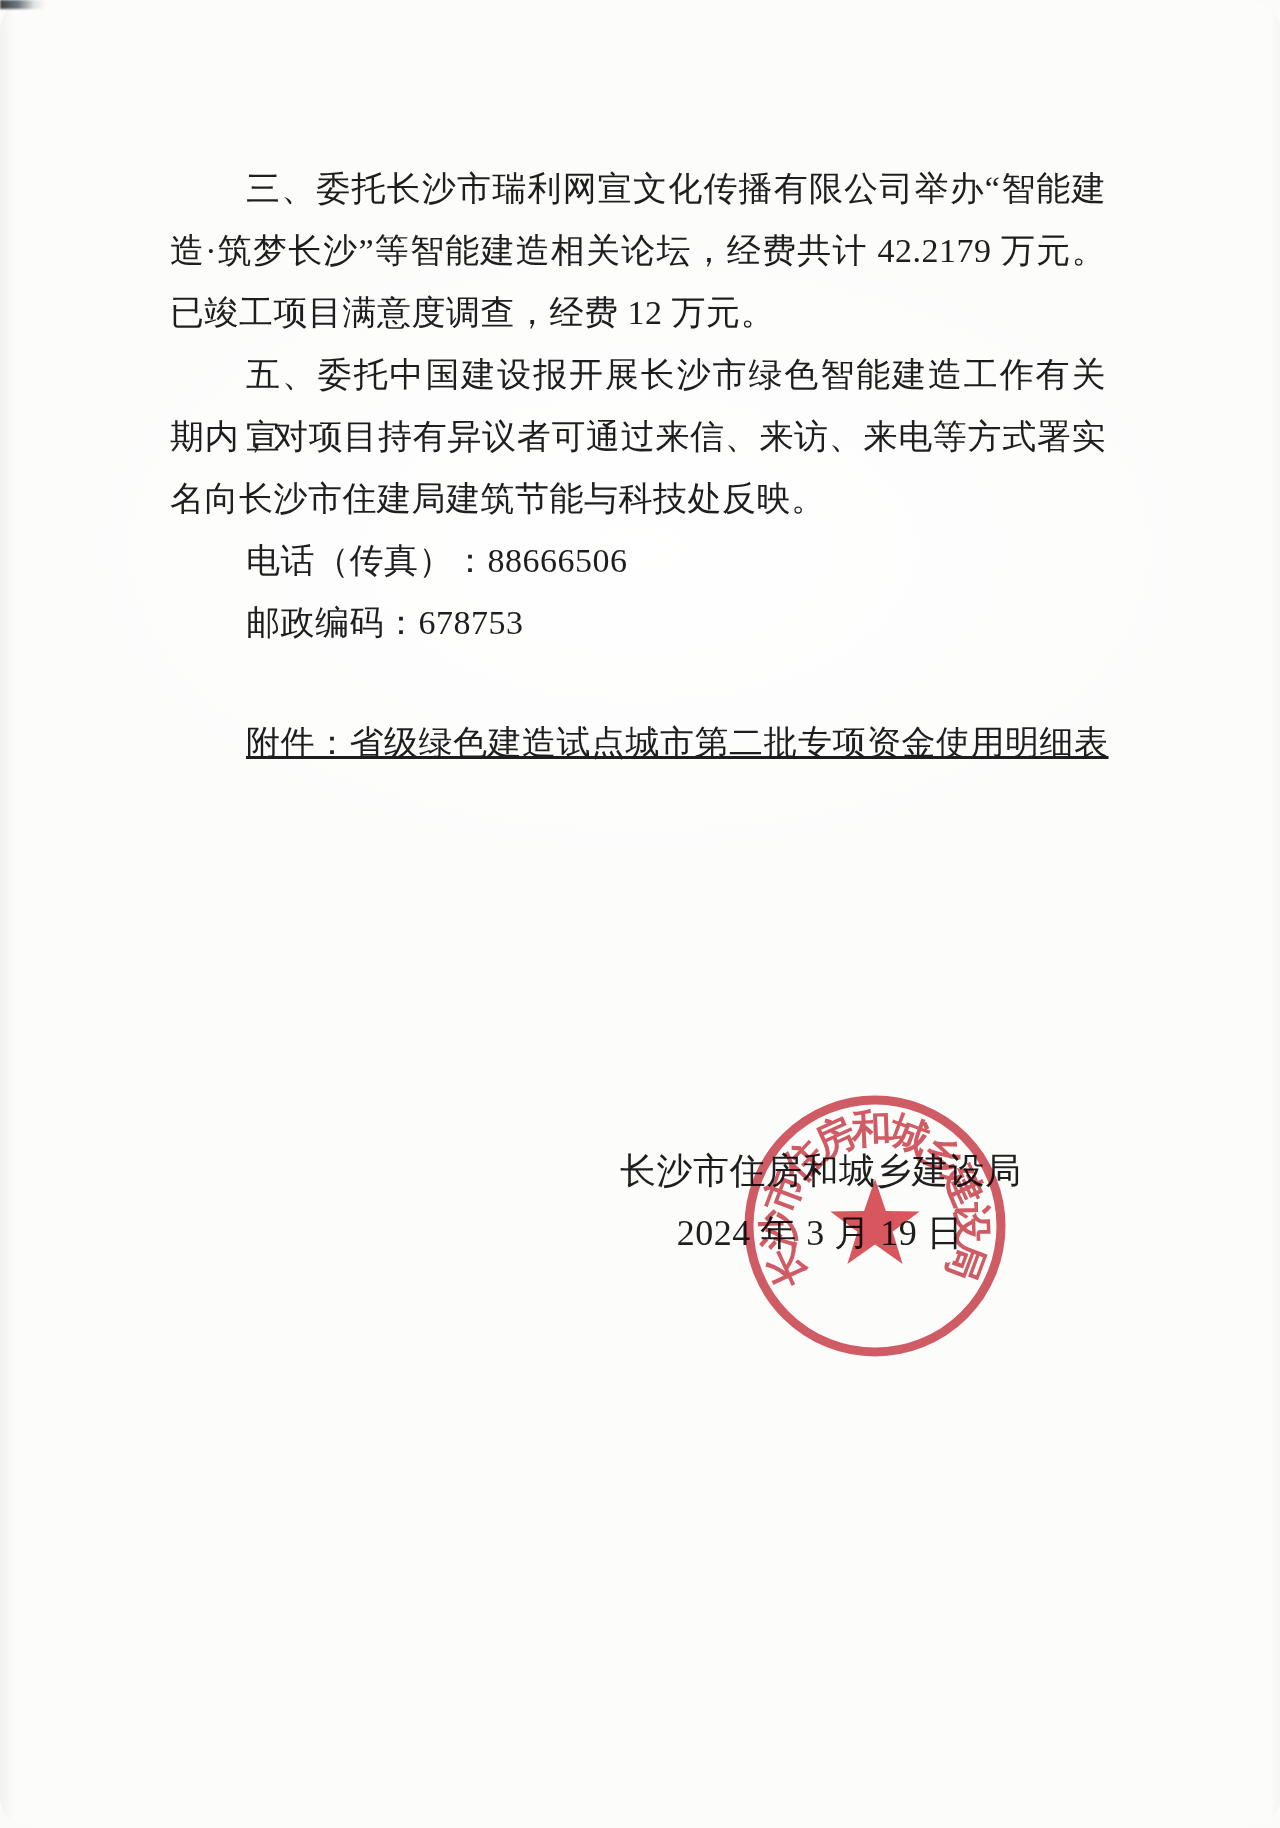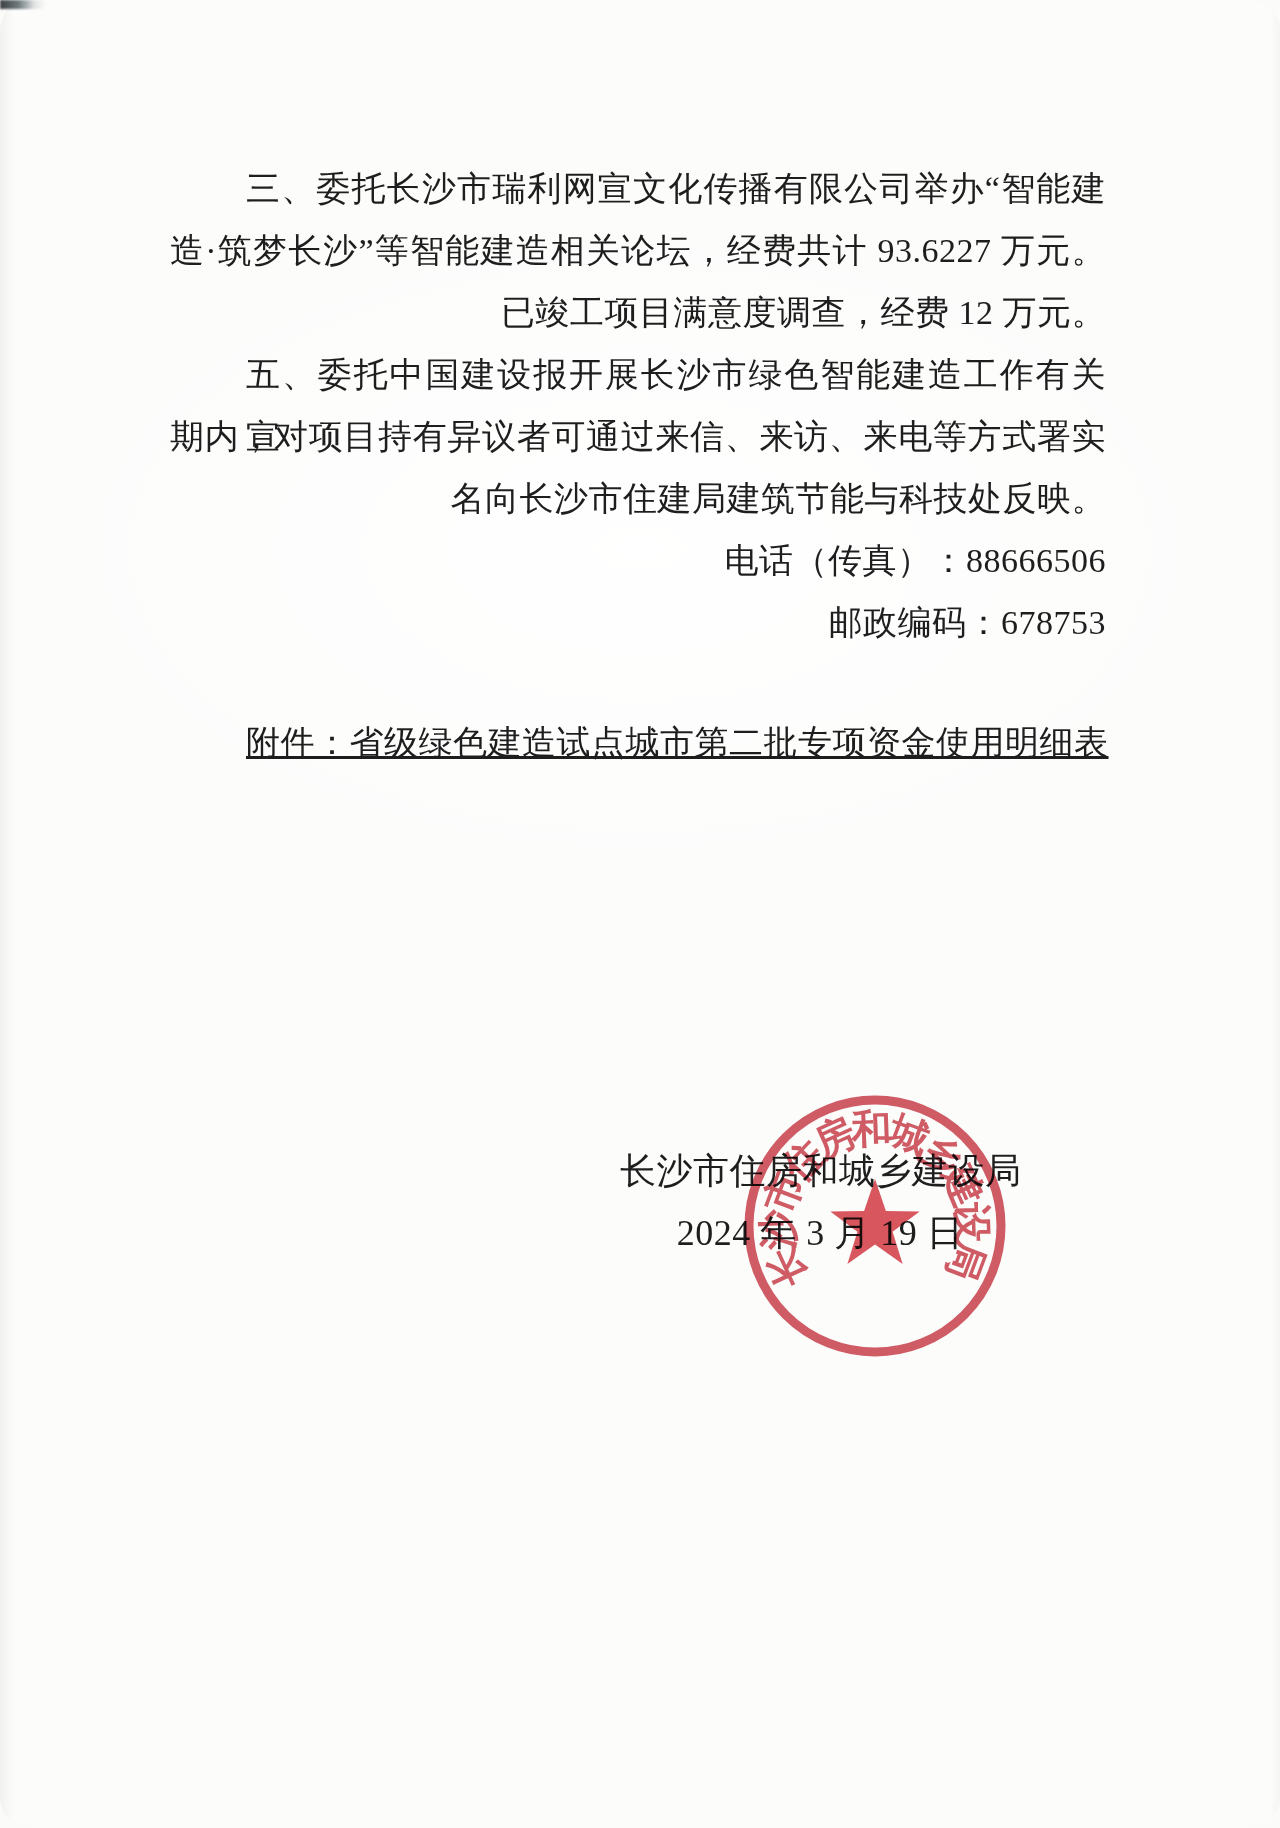--- a/index.html
+++ b/index.html
@@ -27,21 +27,20 @@
   }
   .body-text {
     position: absolute; left: 170px; top: 158px; width: 936px;
     color: #1e1e1e;
   }
   .line {
     height: 62px; line-height: 62px;
     font-size: 34px;
     letter-spacing: 0.5px;
     white-space: nowrap;
-    text-align: right;
   }
   .line.indent { padding-left: 76px; }
   .line.justify {
     white-space: normal;
     text-align: justify;
     text-align-last: justify;
     text-justify: inter-character;
   }
   .line.attachment { margin-top: 58px; text-decoration: underline; }
   .signature {
@@ -67,21 +66,21 @@
   }
 </style>
 </head>
 <body>
 
 <div class="page">
   <div class="scan-smudge"></div>
 
   <div class="body-text">
     <div class="line indent justify">三、委托长沙市瑞利网宣文化传播有限公司举办“智能建</div>
-    <div class="line justify">造·筑梦长沙”等智能建造相关论坛，经费共计 93.6227 万元。</div>
+    <div class="line justify">造·筑梦长沙”等智能建造相关论坛，经费共计 42.2179 万元。</div>
     <div class="line">已竣工项目满意度调查，经费 12 万元。</div>
     <div class="line indent justify">五、委托中国建设报开展长沙市绿色智能建造工作有关宣</div>
     <div class="line justify">期内，对项目持有异议者可通过来信、来访、来电等方式署实</div>
     <div class="line">名向长沙市住建局建筑节能与科技处反映。</div>
     <div class="line indent">电话（传真）：88666506</div>
     <div class="line indent">邮政编码：678753</div>
     <div class="line indent attachment">附件：省级绿色建造试点城市第二批专项资金使用明细表</div>
   </div>
 
   <div class="signature">

